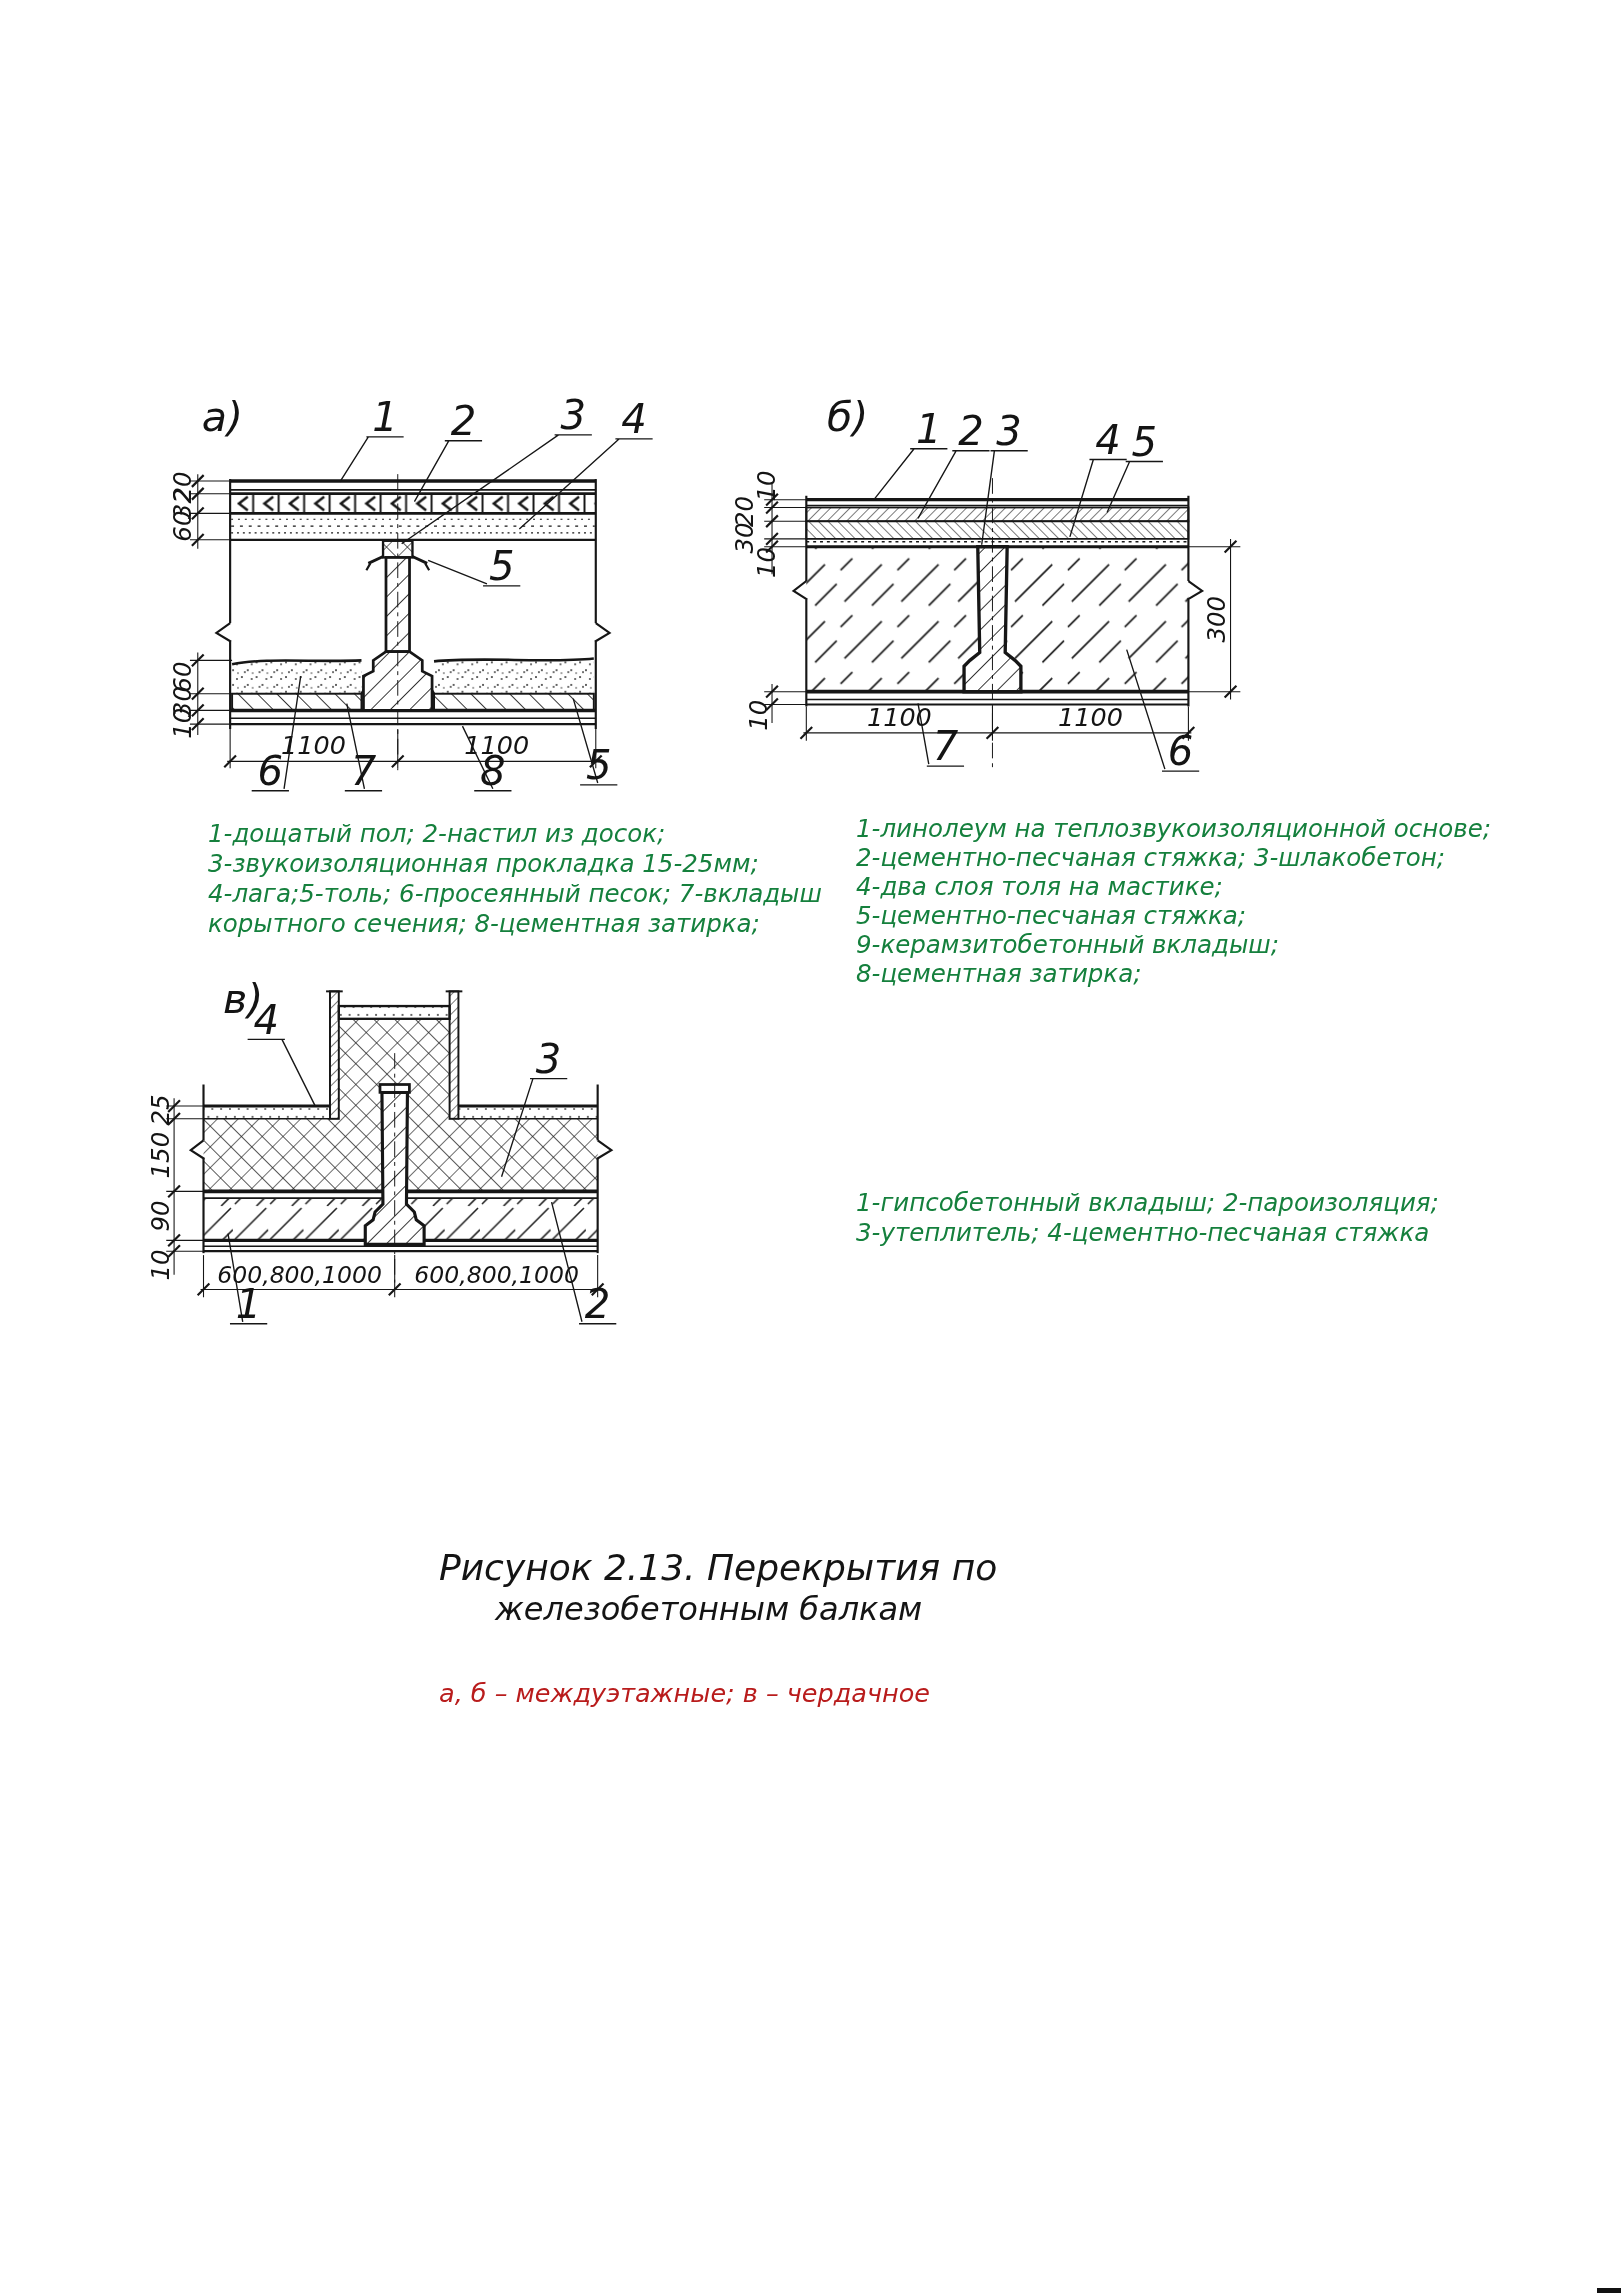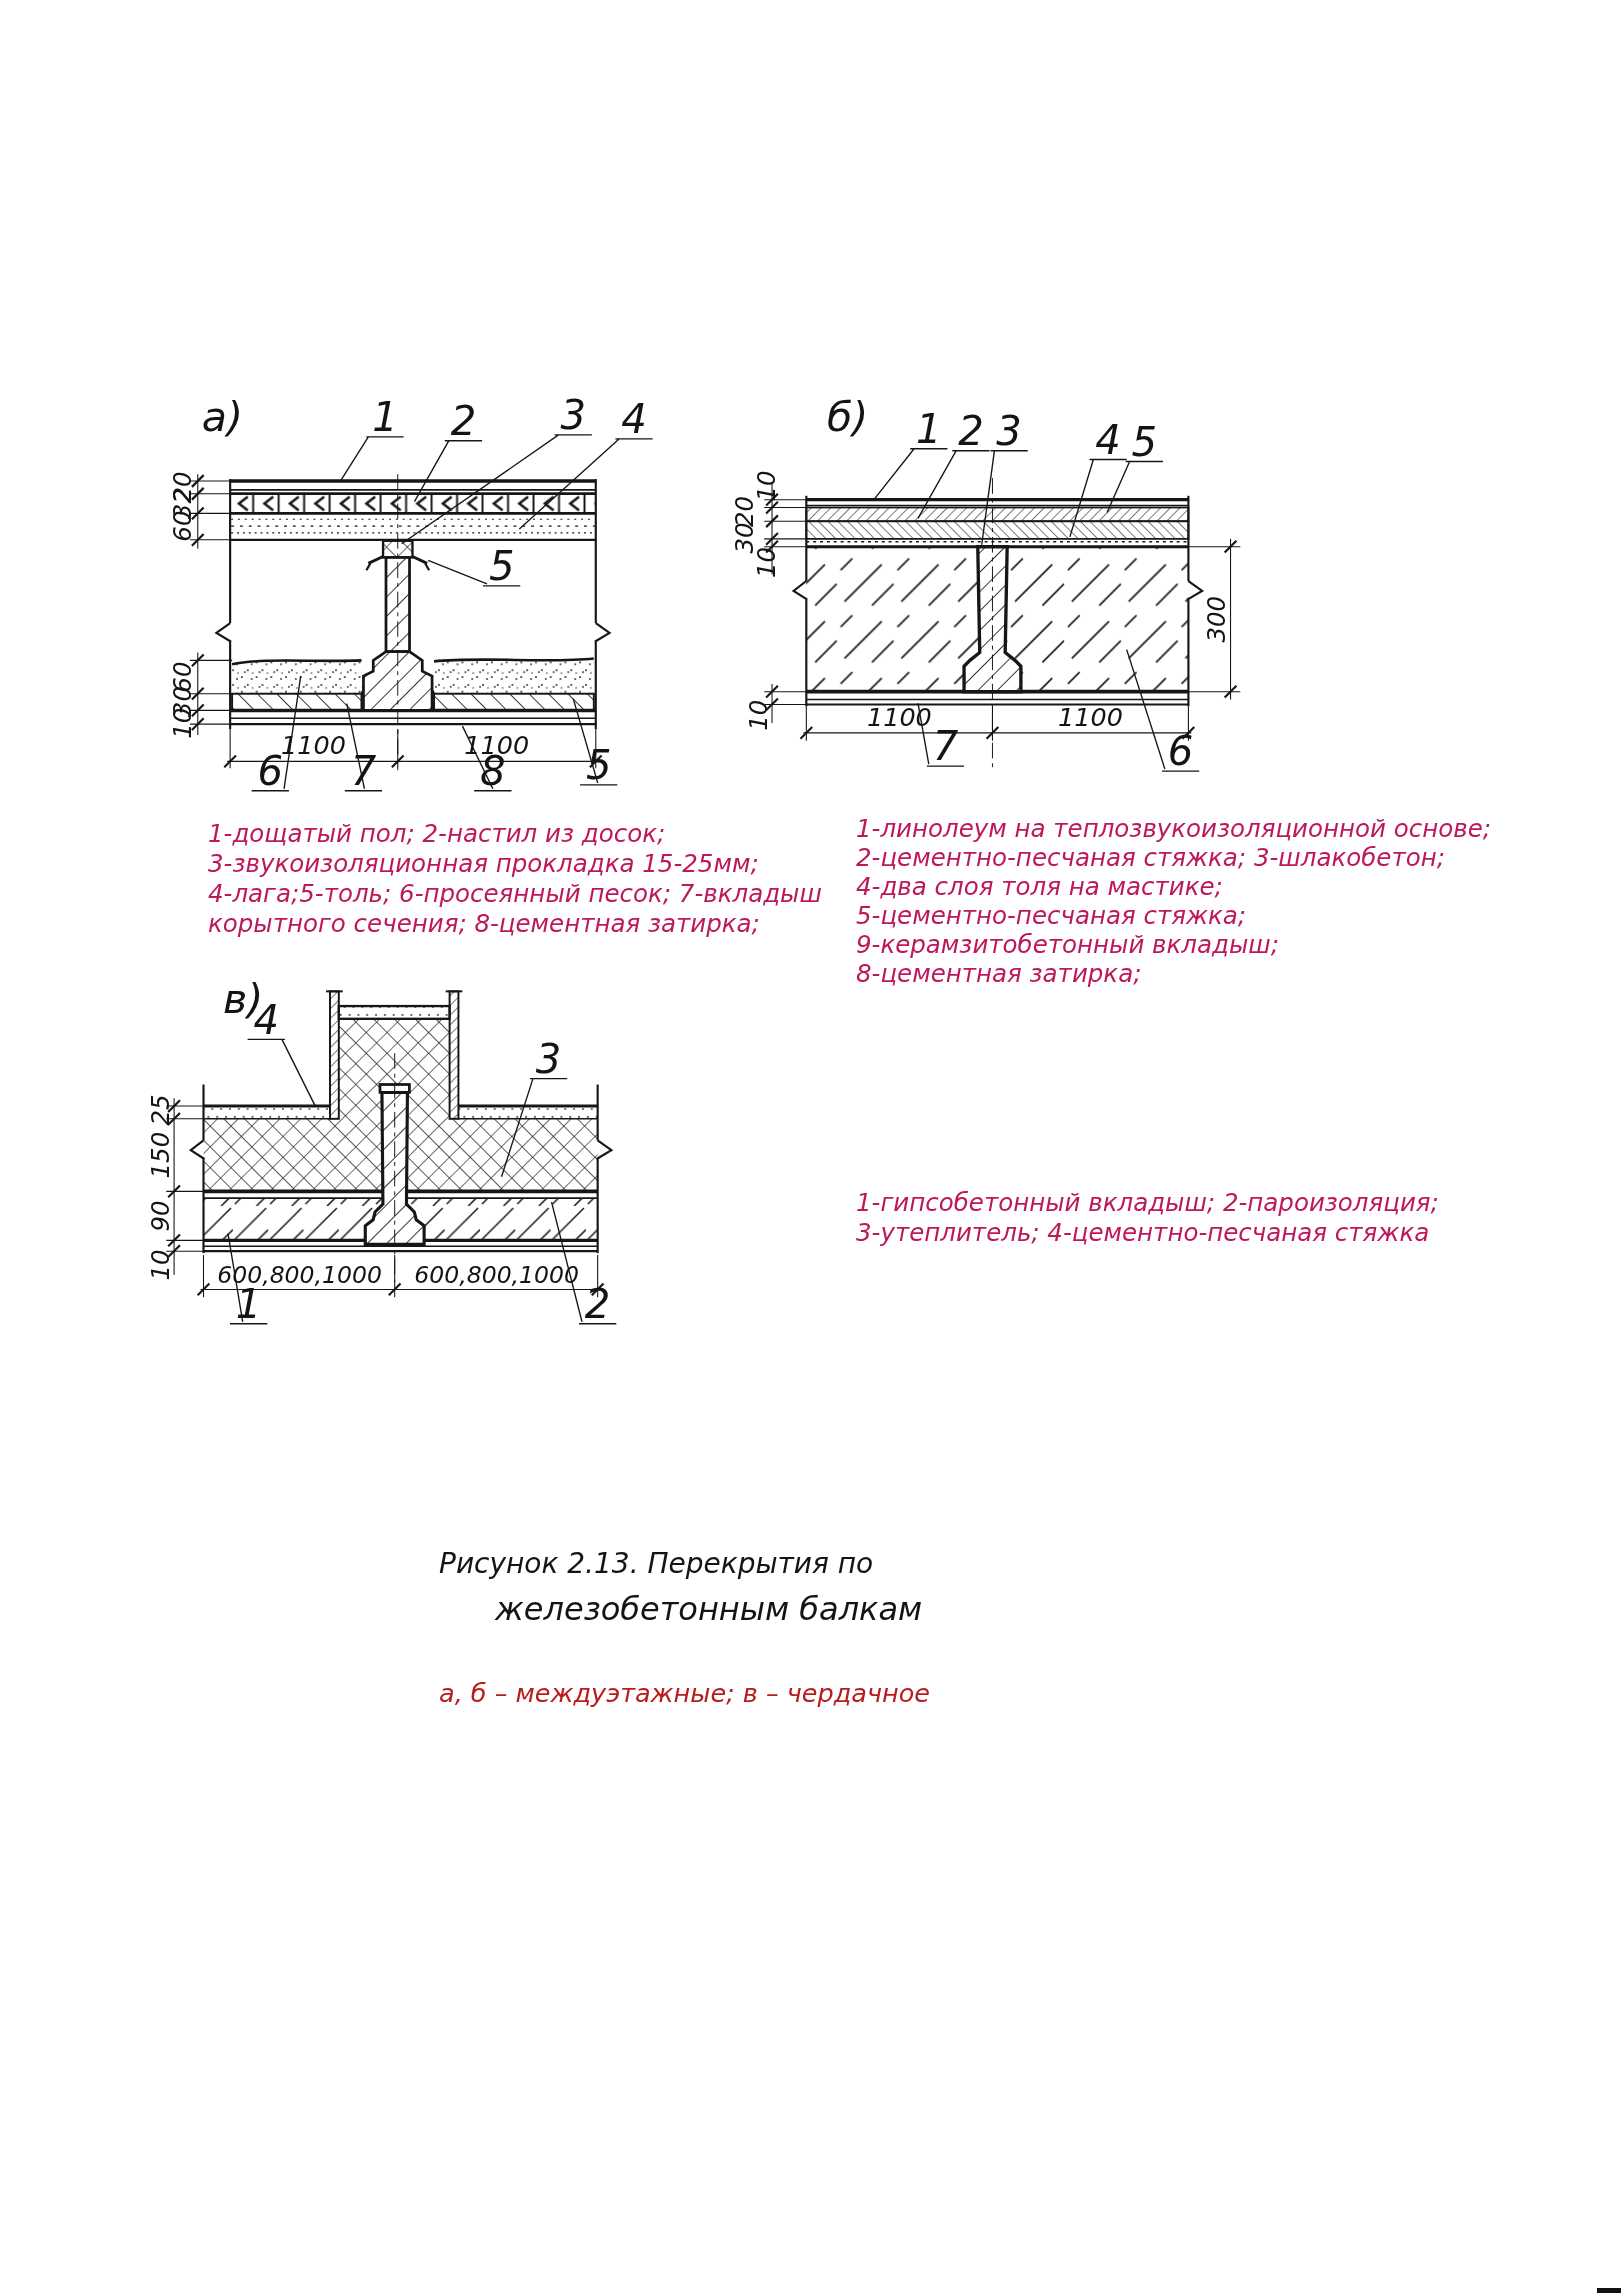--- a/index.html
+++ b/index.html
@@ -5,22 +5,22 @@
   html,body{margin:0;padding:0;background:#e8e8e8;}
   #page{position:relative;width:1621px;height:2294px;background:#ffffff;overflow:hidden;
         font-family:"DejaVu Sans",sans-serif;}
   svg{position:absolute;overflow:visible;}
   svg .t{font-family:"DejaVu Sans",sans-serif;font-style:italic;fill:#141414;}
   svg .dim{font-size:25px;dominant-baseline:central;}
   svg .dimb{font-size:26px;}
   svg .call{font-size:41px;}
   svg .lbl{font-size:42px;}
   svg line,svg path,svg polyline,svg rect{vector-effect:none;}
-  .legend{position:absolute;font-style:italic;font-size:24.5px;line-height:30px;color:#be185d;white-space:nowrap;}
-  .caption1{position:absolute;font-style:italic;font-size:28px;color:#141414;white-space:nowrap;}
+  .legend{position:absolute;font-style:italic;font-size:24.5px;line-height:30px;color:#15803d;white-space:nowrap;}
+  .caption1{position:absolute;font-style:italic;font-size:36px;color:#141414;white-space:nowrap;}
   .caption2{position:absolute;font-style:italic;font-size:32px;color:#141414;white-space:nowrap;}
   .subcap{position:absolute;font-style:italic;font-size:25.5px;color:#b91c1c;white-space:nowrap;}
   .corner-mark{position:absolute;left:1597px;top:2288px;width:24.5px;height:5.9px;background:#111;}
 </style>
 </head>
 <body>
 
 <div id="page">
 
   <svg width="0" height="0">

